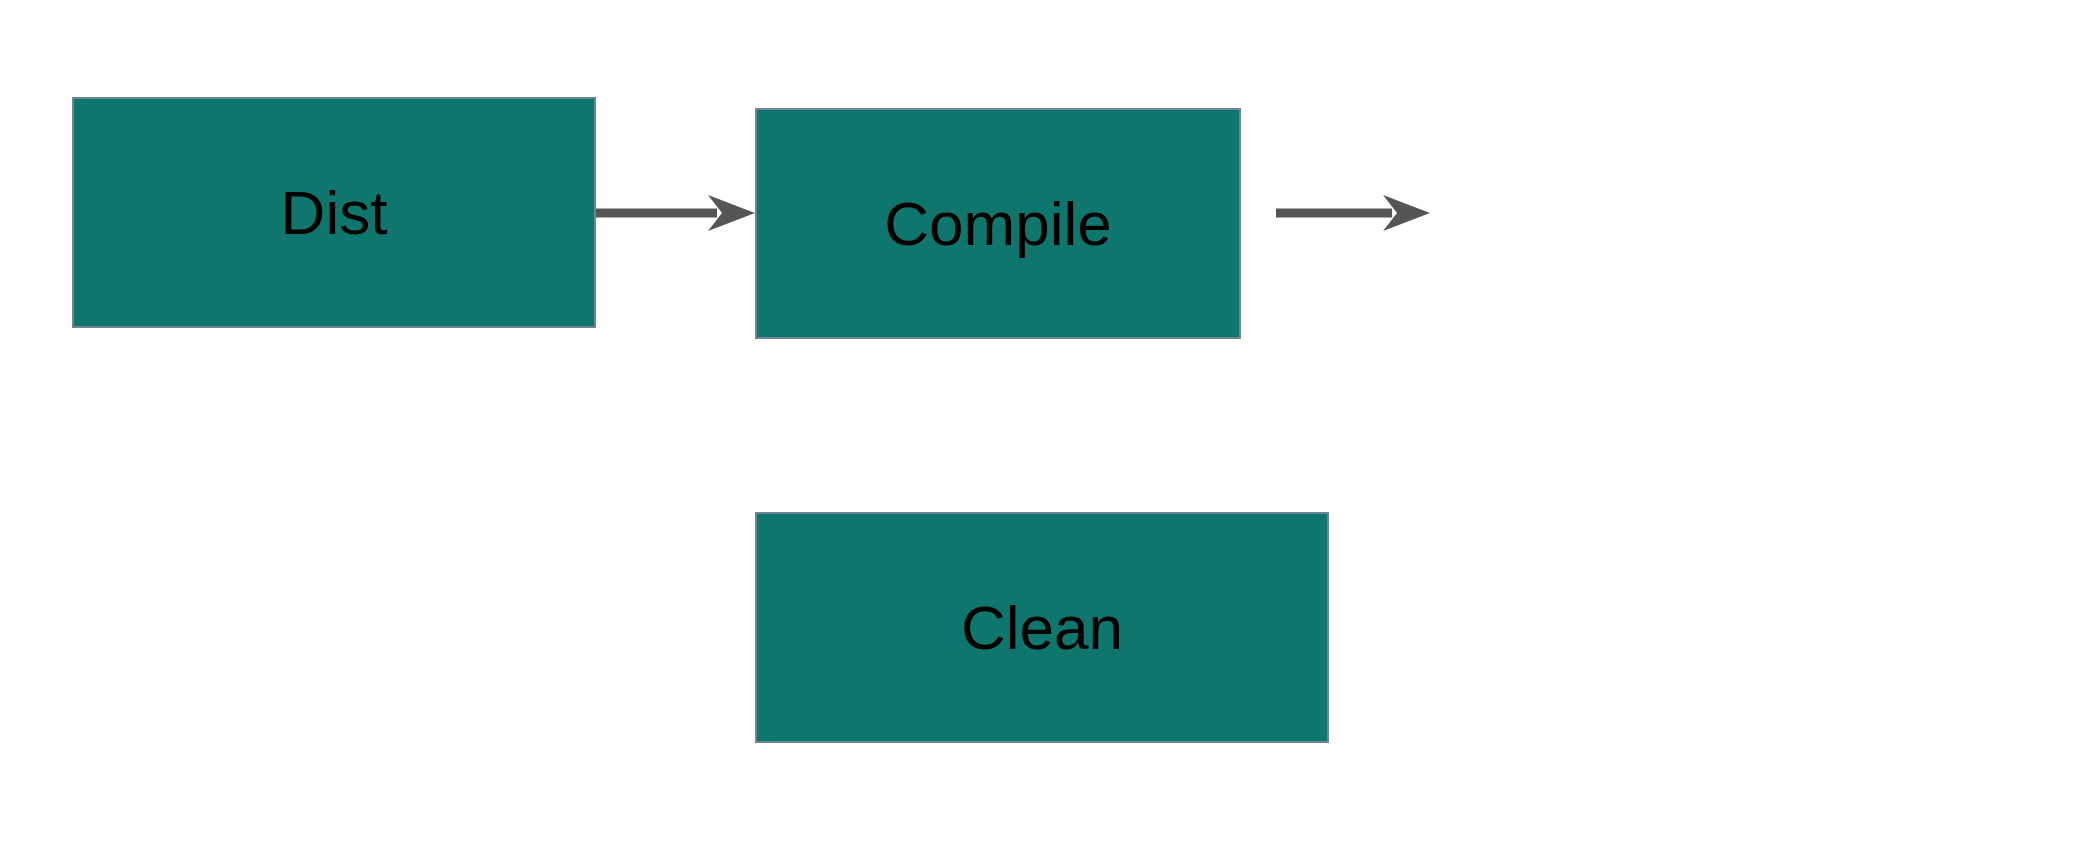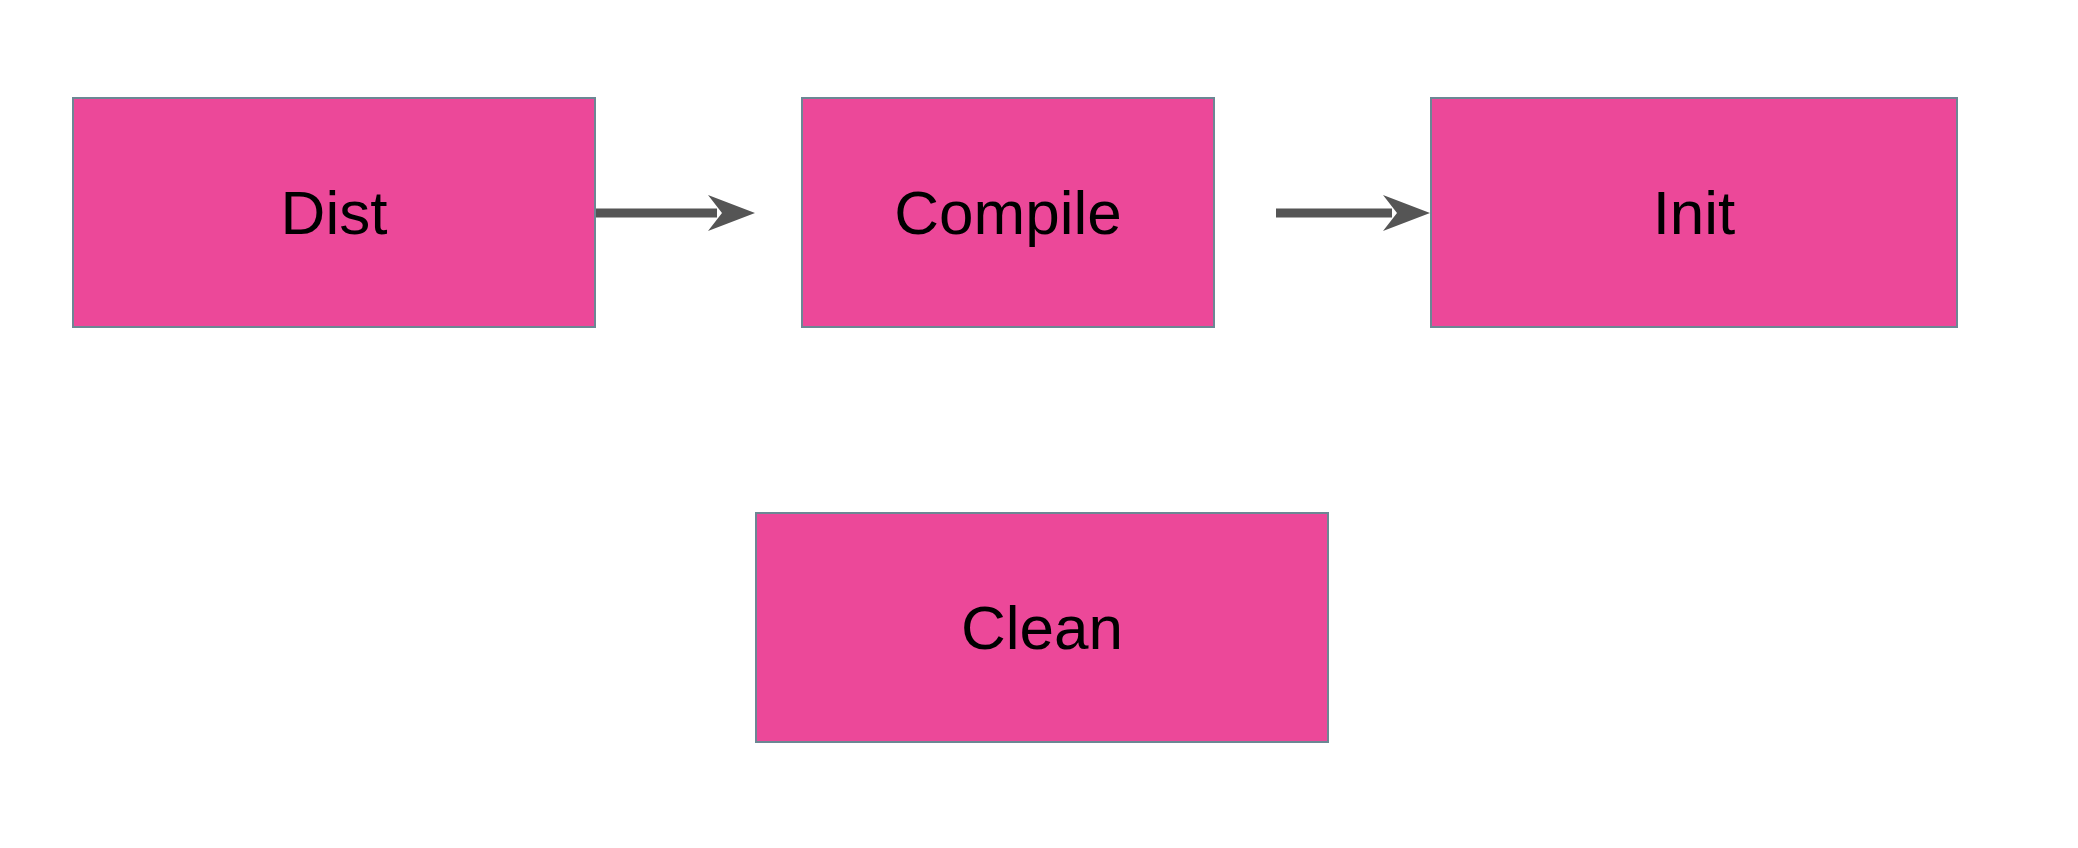--- a/index.html
+++ b/index.html
@@ -13,21 +13,21 @@
   #canvas {
     position: relative;
     width: 2078px;
     height: 848px;
     background: #ffffff;
     overflow: hidden;
   }
   .node {
     position: absolute;
     box-sizing: border-box;
-    background: #ec4899;
+    background: #0f766e;
     border: 2px solid #6c8794;
     display: flex;
     align-items: center;
     justify-content: center;
   }
   .node-label {
     font-family: "Liberation Sans", sans-serif;
     font-size: 62px;
     line-height: 1;
     color: #000000;
@@ -66,25 +66,22 @@
     <g>
       <path class="edge-path" d="M 1276 213 L 1392 213"></path>
       <path class="edge-head" d="M 1430 213 L 1383 231 L 1397 213 L 1383 195 Z"></path>
     </g>
   </svg>
 
   <div class="node" style="left:72px; top:97px; width:524px; height:231px;">
     <span class="node-label">Dist</span>
   </div>
 
-  <div class="node" style="left:755px; top:97px; width:414px; height:231px;margin-left:46px;">
+  <div class="node" style="left:755px; top:108px; width:486px; height:231px;">
     <span class="node-label">Compile</span>
   </div>
 
-  <div class="node" style="left:1430px; top:97px; width:528px; height:231px;">
-    <span class="node-label">Init</span>
-  </div>
 
   <div class="node" style="left:755px; top:512px; width:574px; height:231px;">
     <span class="node-label">Clean</span>
   </div>
 
 </div>
 
 </body></html>

